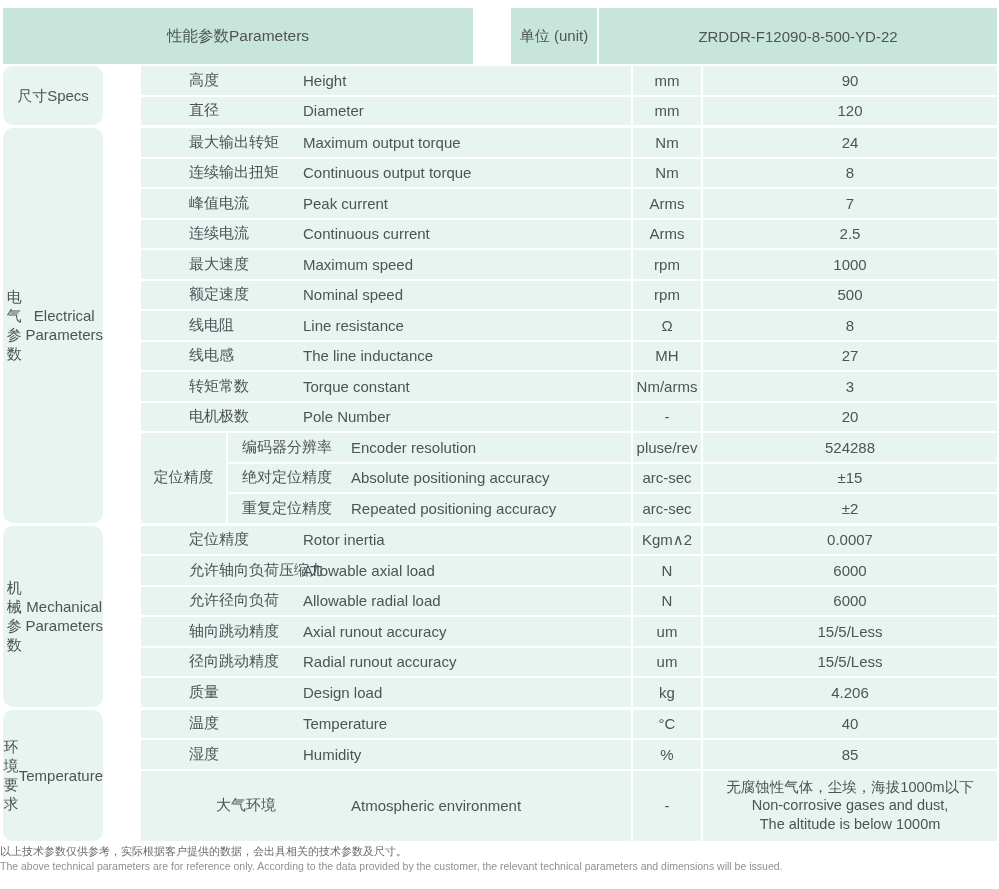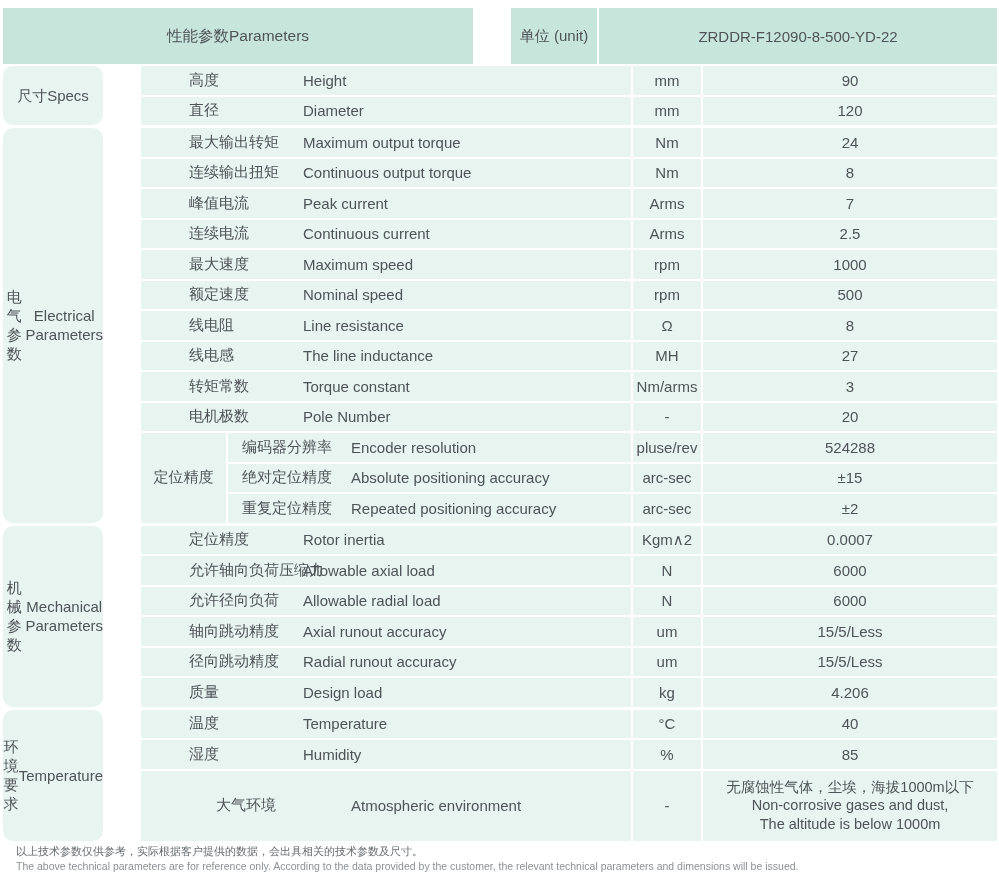--- a/index.html
+++ b/index.html
@@ -46,21 +46,21 @@
 
   
   .group-row { display: flex; gap: 2px; }
   .group-label { width: 85px; display: flex; align-items: center; justify-content: center; font-size: 15px; }
   .group-rows { flex: 1; display: flex; flex-direction: column; gap: 2px; }
   .lbl-sub { width: 403px; display: flex; align-items: center; font-size: 15px; }
   .lbl-sub .sub-cn { width: 118px; text-align: center; white-space: nowrap; }
   .lbl-sub .sub-en { flex: 1; padding-left: 5px; }
 
   
-  .notes { position: absolute; left: 16px; top: 844px; }
+  .notes { position: absolute; left: 0; top: 844px; }
   .note-cn { font-size: 11px;   line-height: 15px; color: #666a6d; }
   .note-en { font-size: 10.5px; line-height: 15px; color: #8d9194; }
 </style>
 </head>
 <body>
 
 <div class="spec-table">
 
   <div class="hdr">
     <div class="hdr-params greenbg">性能参数Parameters</div>

